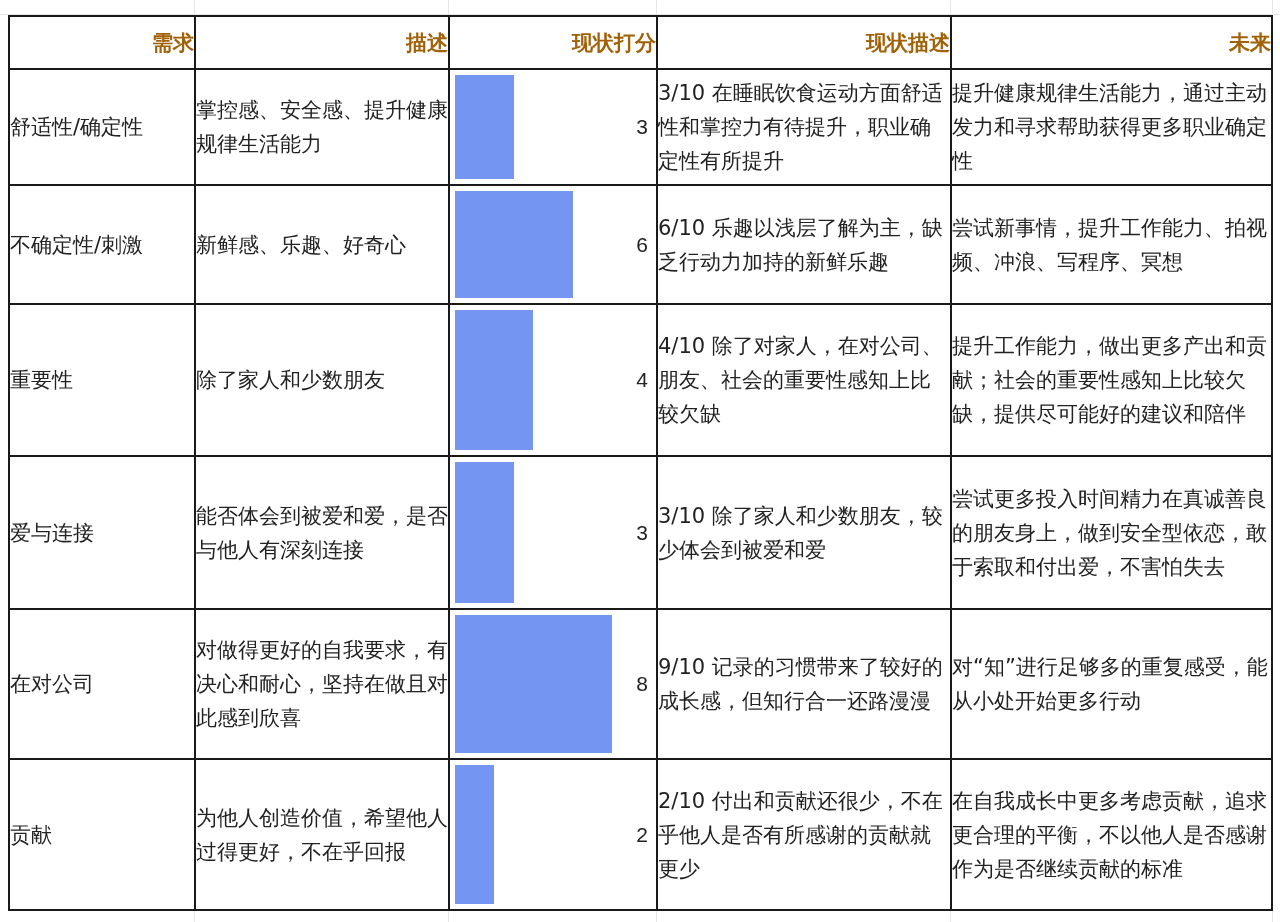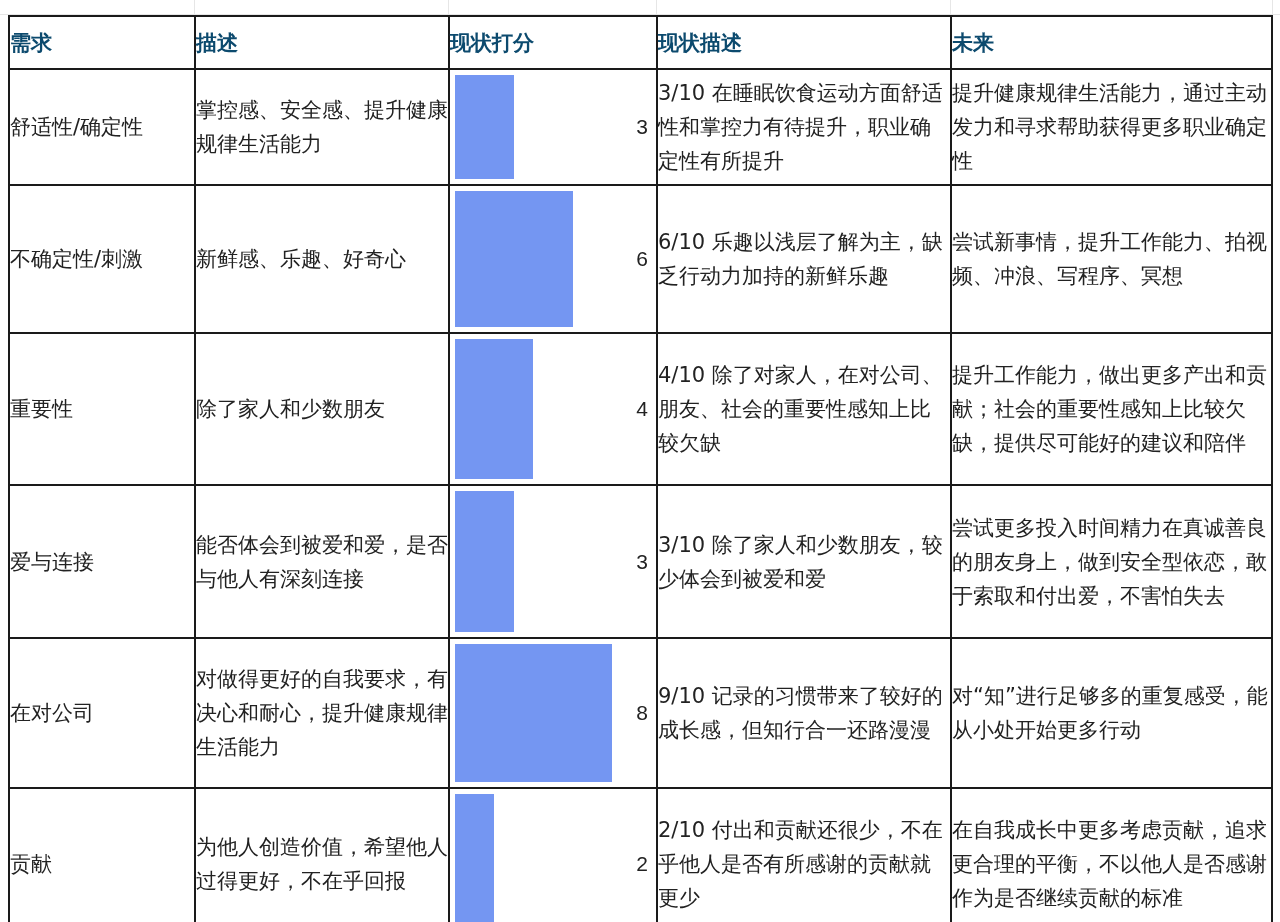--- a/index.html
+++ b/index.html
@@ -14,21 +14,21 @@
     position:absolute; left:8px; top:15px;
     border-collapse:collapse; table-layout:fixed;
     width:1263px;
   }
   table.sheet th, table.sheet td {
     border:2px solid #1a1a1a;
     padding:0; vertical-align:middle;
     font-size:21px; color:#222; line-height:34px;
   }
   table.sheet th {
-    height:51px; font-weight:bold; font-size:21px; text-align:left; color:#0c4a6e;
+    height:51px; font-weight:bold; font-size:21px; text-align:right; color:#a16207;
   }
   td.need { padding-left:10px; }
   td.text { padding:0 8px 0 9px; }
   td.score { position:relative; }
   .bar {
     position:absolute; left:5px; top:5px; bottom:5px;
     background:#7496f2;
   }
   .score-num {
     position:absolute; right:8px; top:50%; transform:translateY(-50%);
@@ -66,21 +66,21 @@
       <tr style="height: 116px;">
     <td class="need">舒适性/确定性</td>
     <td class="text">掌控感、安全感、提升健康规律生活能力</td>
     <td class="score">
       <div class="bar" style="width: 59px; background: rgb(116, 150, 242);"></div>
       <span class="score-num">3</span>
     </td>
     <td class="text">3/10 在睡眠饮食运动方面舒适性和掌控力有待提升，职业确定性有所提升</td>
     <td class="text">提升健康规律生活能力，通过主动发力和寻求帮助获得更多职业确定性</td>
   </tr>
-      <tr style="height: 148px;">
+      <tr style="height: 119px;">
     <td class="need">不确定性/刺激</td>
     <td class="text">新鲜感、乐趣、好奇心</td>
     <td class="score">
       <div class="bar" style="width: 118px; background: rgb(116, 150, 242);"></div>
       <span class="score-num">6</span>
     </td>
     <td class="text">6/10 乐趣以浅层了解为主，缺乏行动力加持的新鲜乐趣</td>
     <td class="text">尝试新事情，提升工作能力、拍视频、冲浪、写程序、冥想</td>
   </tr>
       <tr style="height: 152px;">
@@ -98,21 +98,21 @@
     <td class="text">能否体会到被爱和爱，是否与他人有深刻连接</td>
     <td class="score">
       <div class="bar" style="width: 59px; background: rgb(116, 150, 242);"></div>
       <span class="score-num">3</span>
     </td>
     <td class="text">3/10 除了家人和少数朋友，较少体会到被爱和爱</td>
     <td class="text">尝试更多投入时间精力在真诚善良的朋友身上，做到安全型依恋，敢于索取和付出爱，不害怕失去</td>
   </tr>
       <tr style="height: 150px;">
     <td class="need">在对公司</td>
-    <td class="text">对做得更好的自我要求，有决心和耐心，提升健康规律生活能力</td>
+    <td class="text">对做得更好的自我要求，有决心和耐心，坚持在做且对此感到欣喜</td>
     <td class="score">
       <div class="bar" style="width: 157px; background: rgb(116, 150, 242);"></div>
       <span class="score-num">8</span>
     </td>
     <td class="text">9/10 记录的习惯带来了较好的成长感，但知行合一还路漫漫</td>
     <td class="text">对“知”进行足够多的重复感受，能从小处开始更多行动</td>
   </tr>
       <tr style="height: 151px;">
     <td class="need">贡献</td>
     <td class="text">为他人创造价值，希望他人过得更好，不在乎回报</td>

